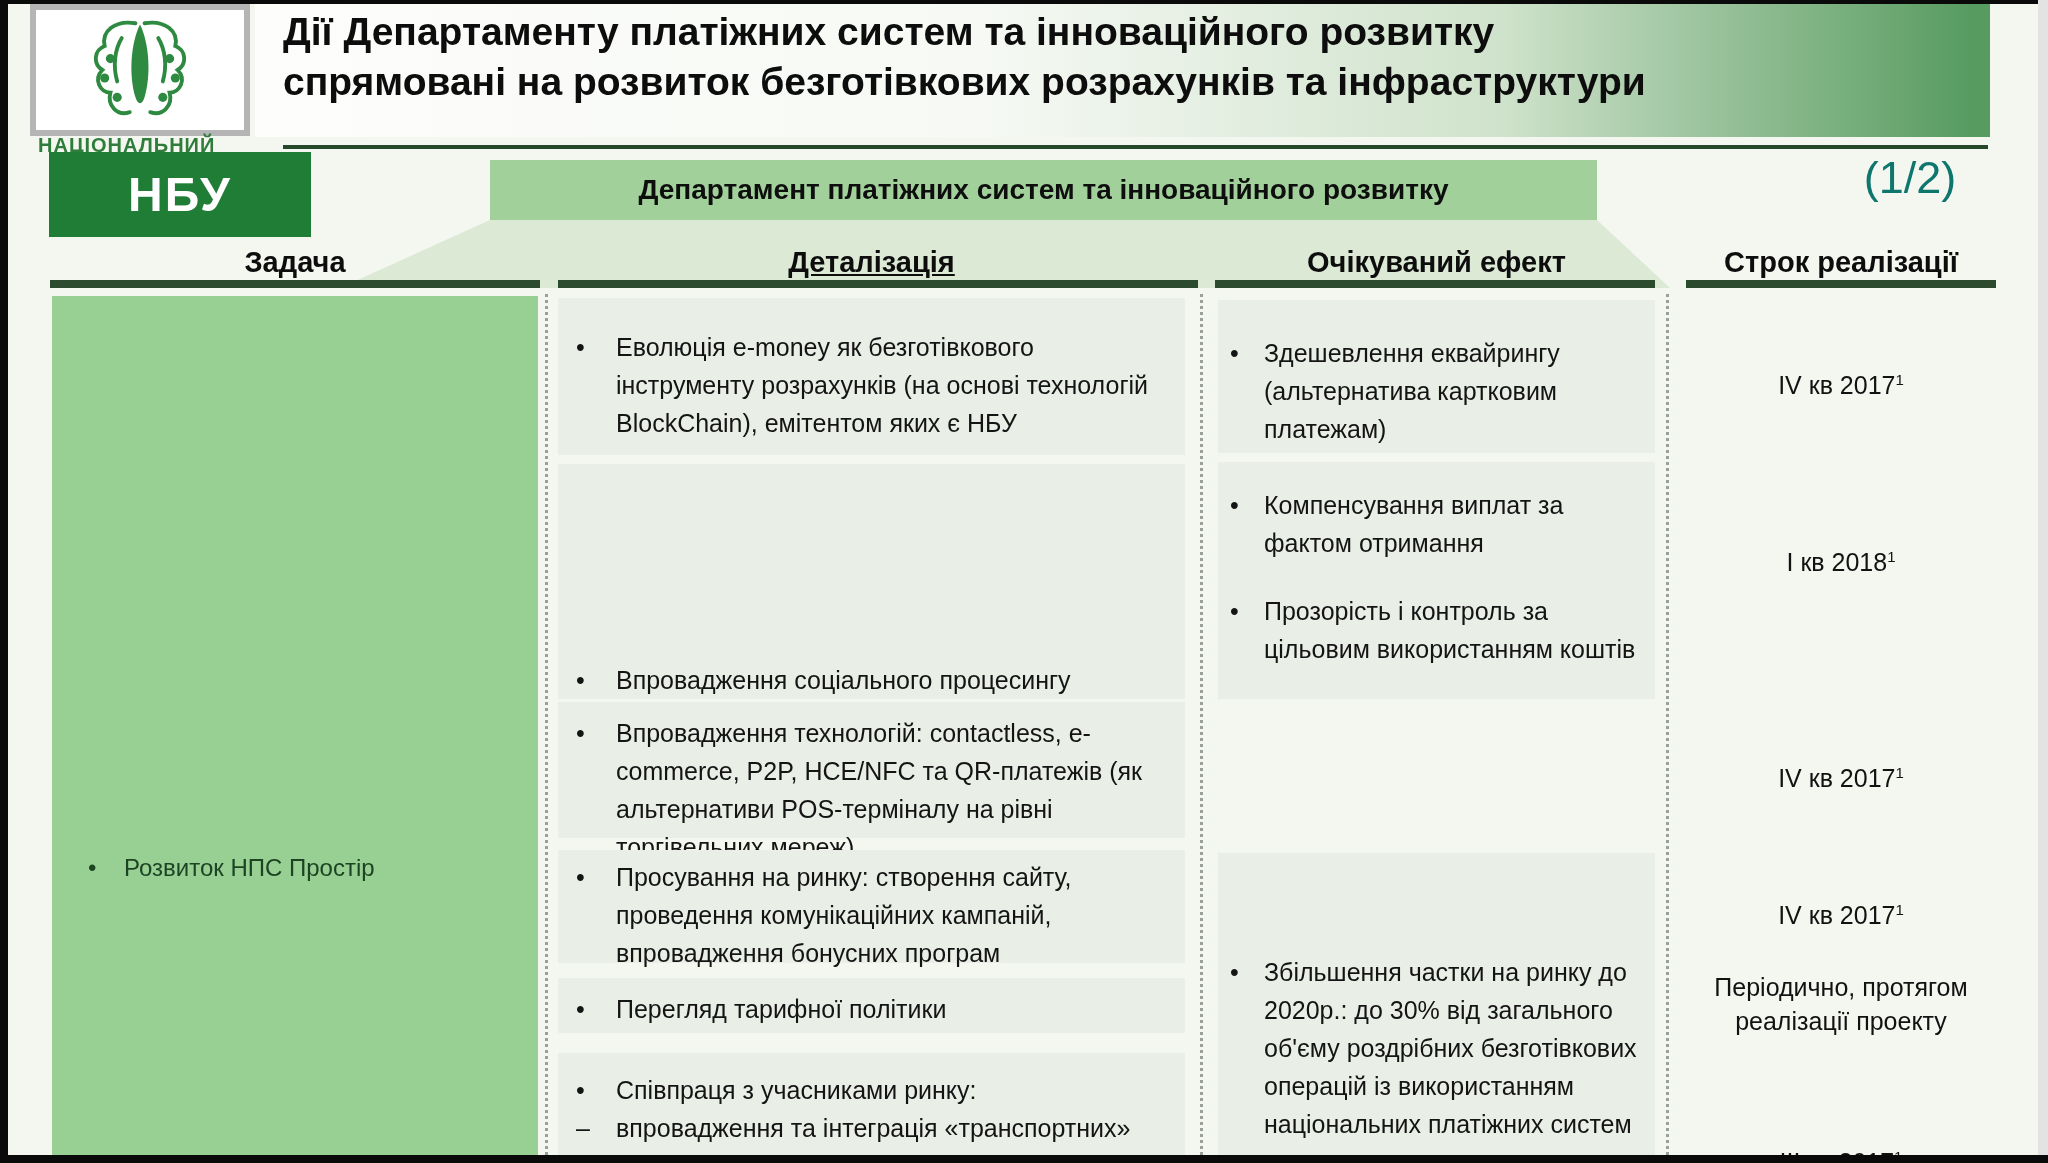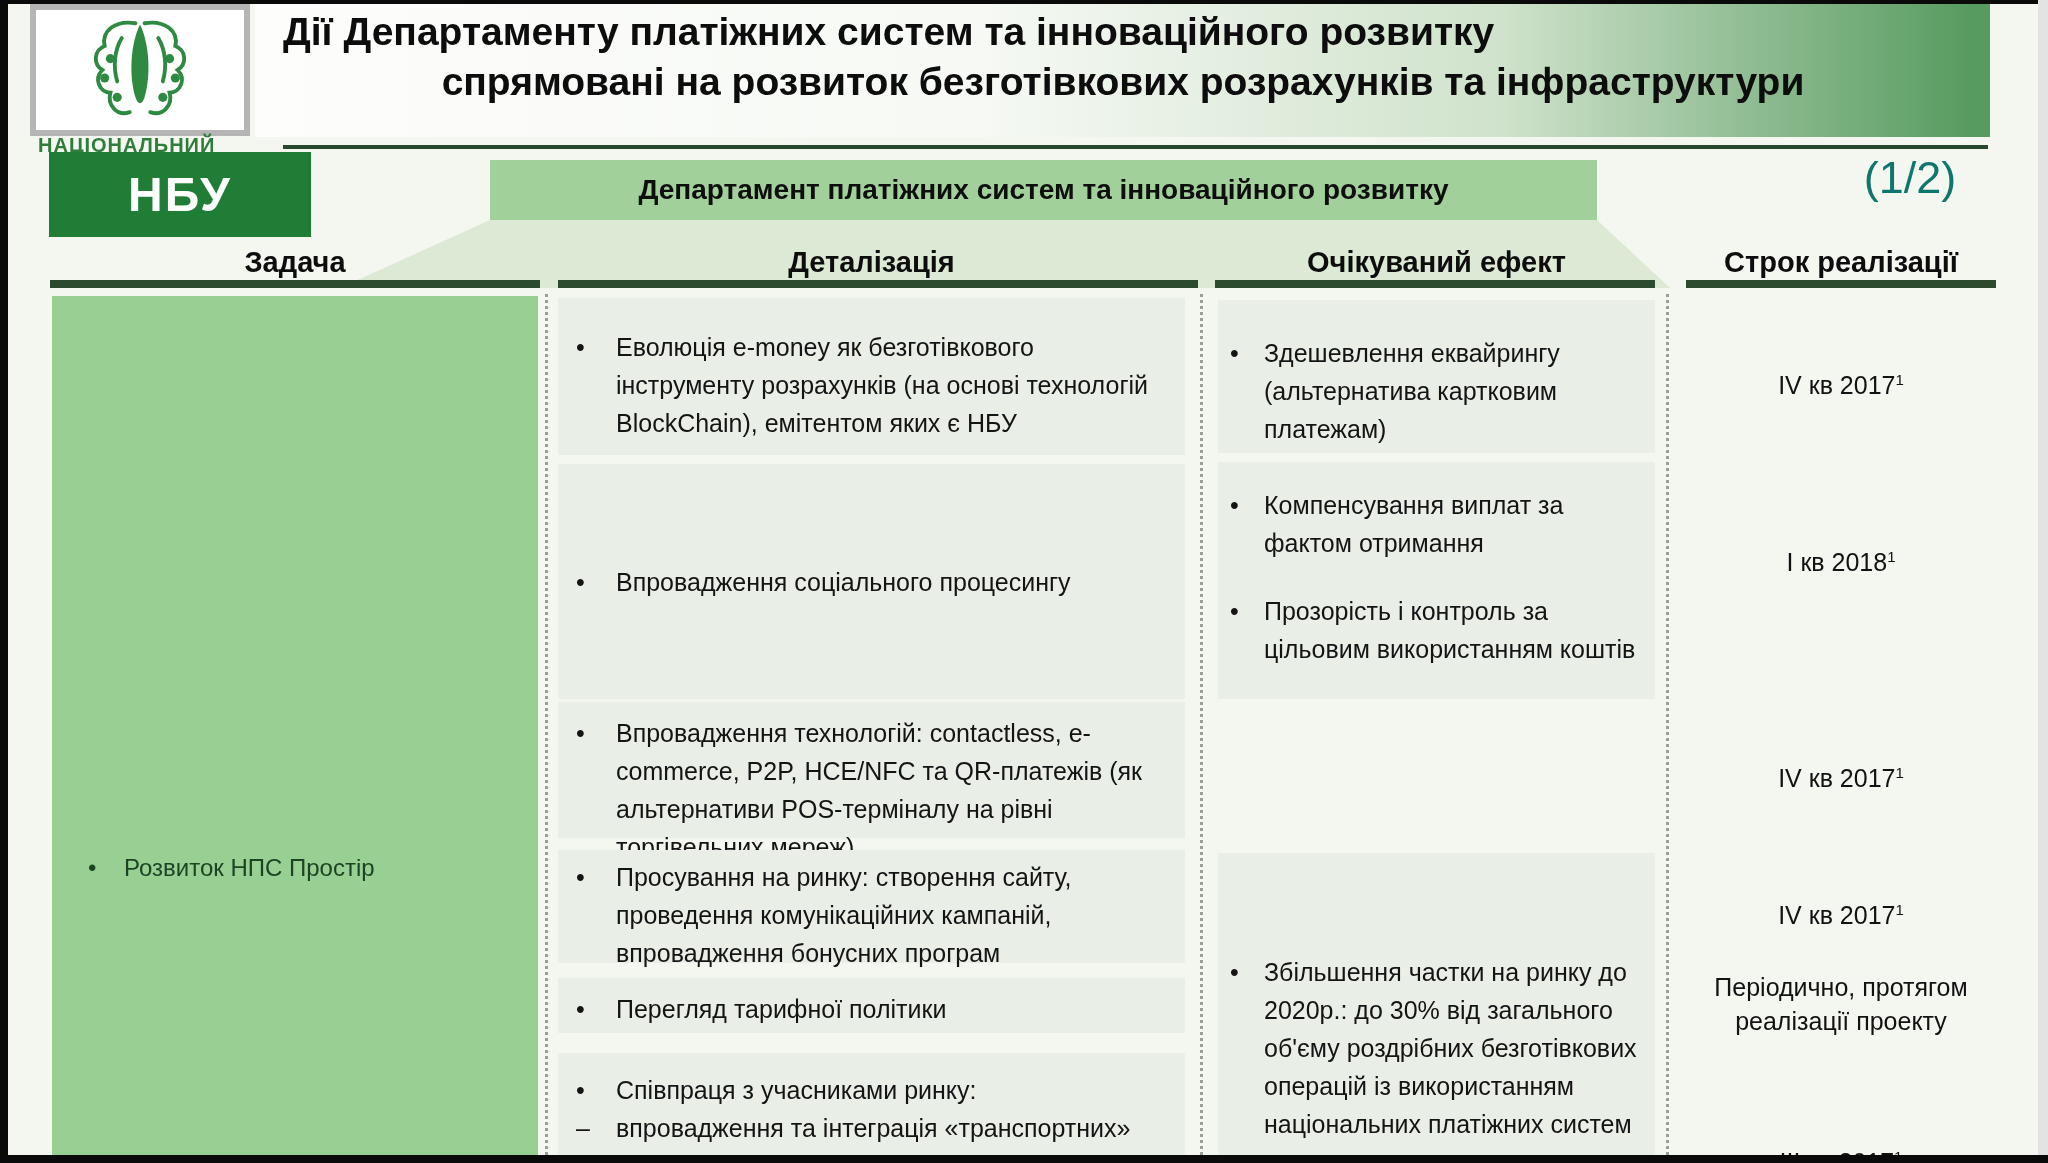--- a/index.html
+++ b/index.html
@@ -14,63 +14,63 @@
   .edge-bottom{left:0;top:1155px;width:2048px;height:8px;z-index:40;}
   .edge-right{position:absolute;left:2038px;top:0;width:10px;height:1163px;background:#e3e3e3;z-index:39;}
 
   
   .title-block{
     position:absolute;left:255px;top:0;width:1735px;height:137px;
     background:linear-gradient(90deg,#fdfdfc 0%,#f6f9f4 42%,#cfe2cb 72%,#579b60 99%);
   }
   .title-line{position:absolute;left:28px;width:1680px;font-size:39px;font-weight:700;color:#0d0d0d;white-space:nowrap;}
   .title-line.l1{top:10px;}
-  .title-line.l2{top:60px;text-align:center;}
+  .title-line.l2{top:60px;}
   .title-underline{position:absolute;left:283px;top:145px;width:1705px;height:4px;background:#27492b;}
 
   
   .logo-box{position:absolute;left:30px;top:4px;width:220px;height:132px;background:#fff;border:6px solid #b5b5b5;box-sizing:border-box;display:flex;align-items:center;justify-content:center;}
   .logo-caption{position:absolute;left:38px;top:134px;width:260px;font-size:20px;font-weight:700;letter-spacing:1px;color:#2e7d3a;z-index:1;}
 
   .nbu-box{position:absolute;left:49px;top:152px;width:262px;height:85px;background:#1f7d35;z-index:2;display:flex;align-items:center;justify-content:center;}
   .nbu-box span{color:#fff;font-size:48px;font-weight:700;letter-spacing:2px;}
 
   .dept-banner{position:absolute;left:490px;top:160px;width:1107px;height:60px;background:#a2d09b;display:flex;align-items:center;justify-content:center;z-index:2;}
   .dept-banner span{font-size:28px;font-weight:700;color:#0e0e0e;}
 
   .page-num{position:absolute;left:1790px;top:152px;width:240px;text-align:center;font-size:45px;color:#0f766e;z-index:2;}
 
   .wedge{position:absolute;left:340px;top:220px;width:1330px;height:68px;background:#dbe9d5;
     clip-path:polygon(150px 0,1257px 0,100% 100%,0 100%);z-index:0;}
 
   
   .col-head{position:absolute;top:246px;font-size:29px;font-weight:700;text-align:center;color:#0d0d0d;z-index:1;}
   .ch1{left:52px;width:486px;}
-  .ch2{left:558px;width:627px;}
+  .ch2{left:558px;width:627px;text-decoration:underline;}
   .ch3{left:1218px;width:437px;}
   .ch4{left:1686px;width:310px;}
   .col-bar{position:absolute;top:280px;height:8px;background:#2b4a2e;z-index:1;}
   .cb1{left:50px;width:490px;}
   .cb2{left:558px;width:640px;}
   .cb3{left:1215px;width:440px;}
   .cb4{left:1686px;width:310px;}
 
   .vsep{position:absolute;top:294px;height:861px;width:0;border-left:3px dotted #98a098;z-index:1;}
   .vs1{left:545px;}
   .vs2{left:1200px;}
   .vs3{left:1666px;}
 
   
   .cell{position:absolute;background:#e9eee6;box-sizing:border-box;z-index:1;}
   .task-cell{left:52px;top:296px;width:486px;height:859px;background:#98cf93;}
   .task-item{position:absolute;left:36px;top:558px;width:420px;font-size:24px;color:#1c4423;padding-left:36px;}
   .task-item::before{content:"•";position:absolute;left:0;top:0;}
 
   .d1{left:558px;top:298px;width:627px;height:157px;padding:30px 18px 0 0;}
-  .d2{left:558px;top:464px;width:627px;height:235px;display:flex;align-items:center;}
+  .d2{left:558px;top:464px;width:627px;height:235px;display:flex;align-items:flex-end;}
   .d2 .li{margin:0;width:100%;}
   .d3{left:558px;top:702px;width:627px;height:136px;padding:12px 18px 0 0;}
   .d4{left:558px;top:850px;width:627px;height:113px;padding:8px 18px 0 0;}
   .d5{left:558px;top:978px;width:627px;height:55px;padding:12px 18px 0 0;}
   .d6{left:558px;top:1053px;width:627px;height:143px;padding:18px 18px 0 0;}
 
   .e1{left:1218px;top:300px;width:437px;height:153px;padding:34px 10px 0 0;}
   .e2{left:1218px;top:462px;width:437px;height:237px;padding:24px 10px 0 0;}
   .e3{left:1218px;top:703px;width:437px;height:142px;padding:46px 10px 0 0;}
   .e4{left:1218px;top:853px;width:437px;height:343px;padding:100px 10px 0 0;}

